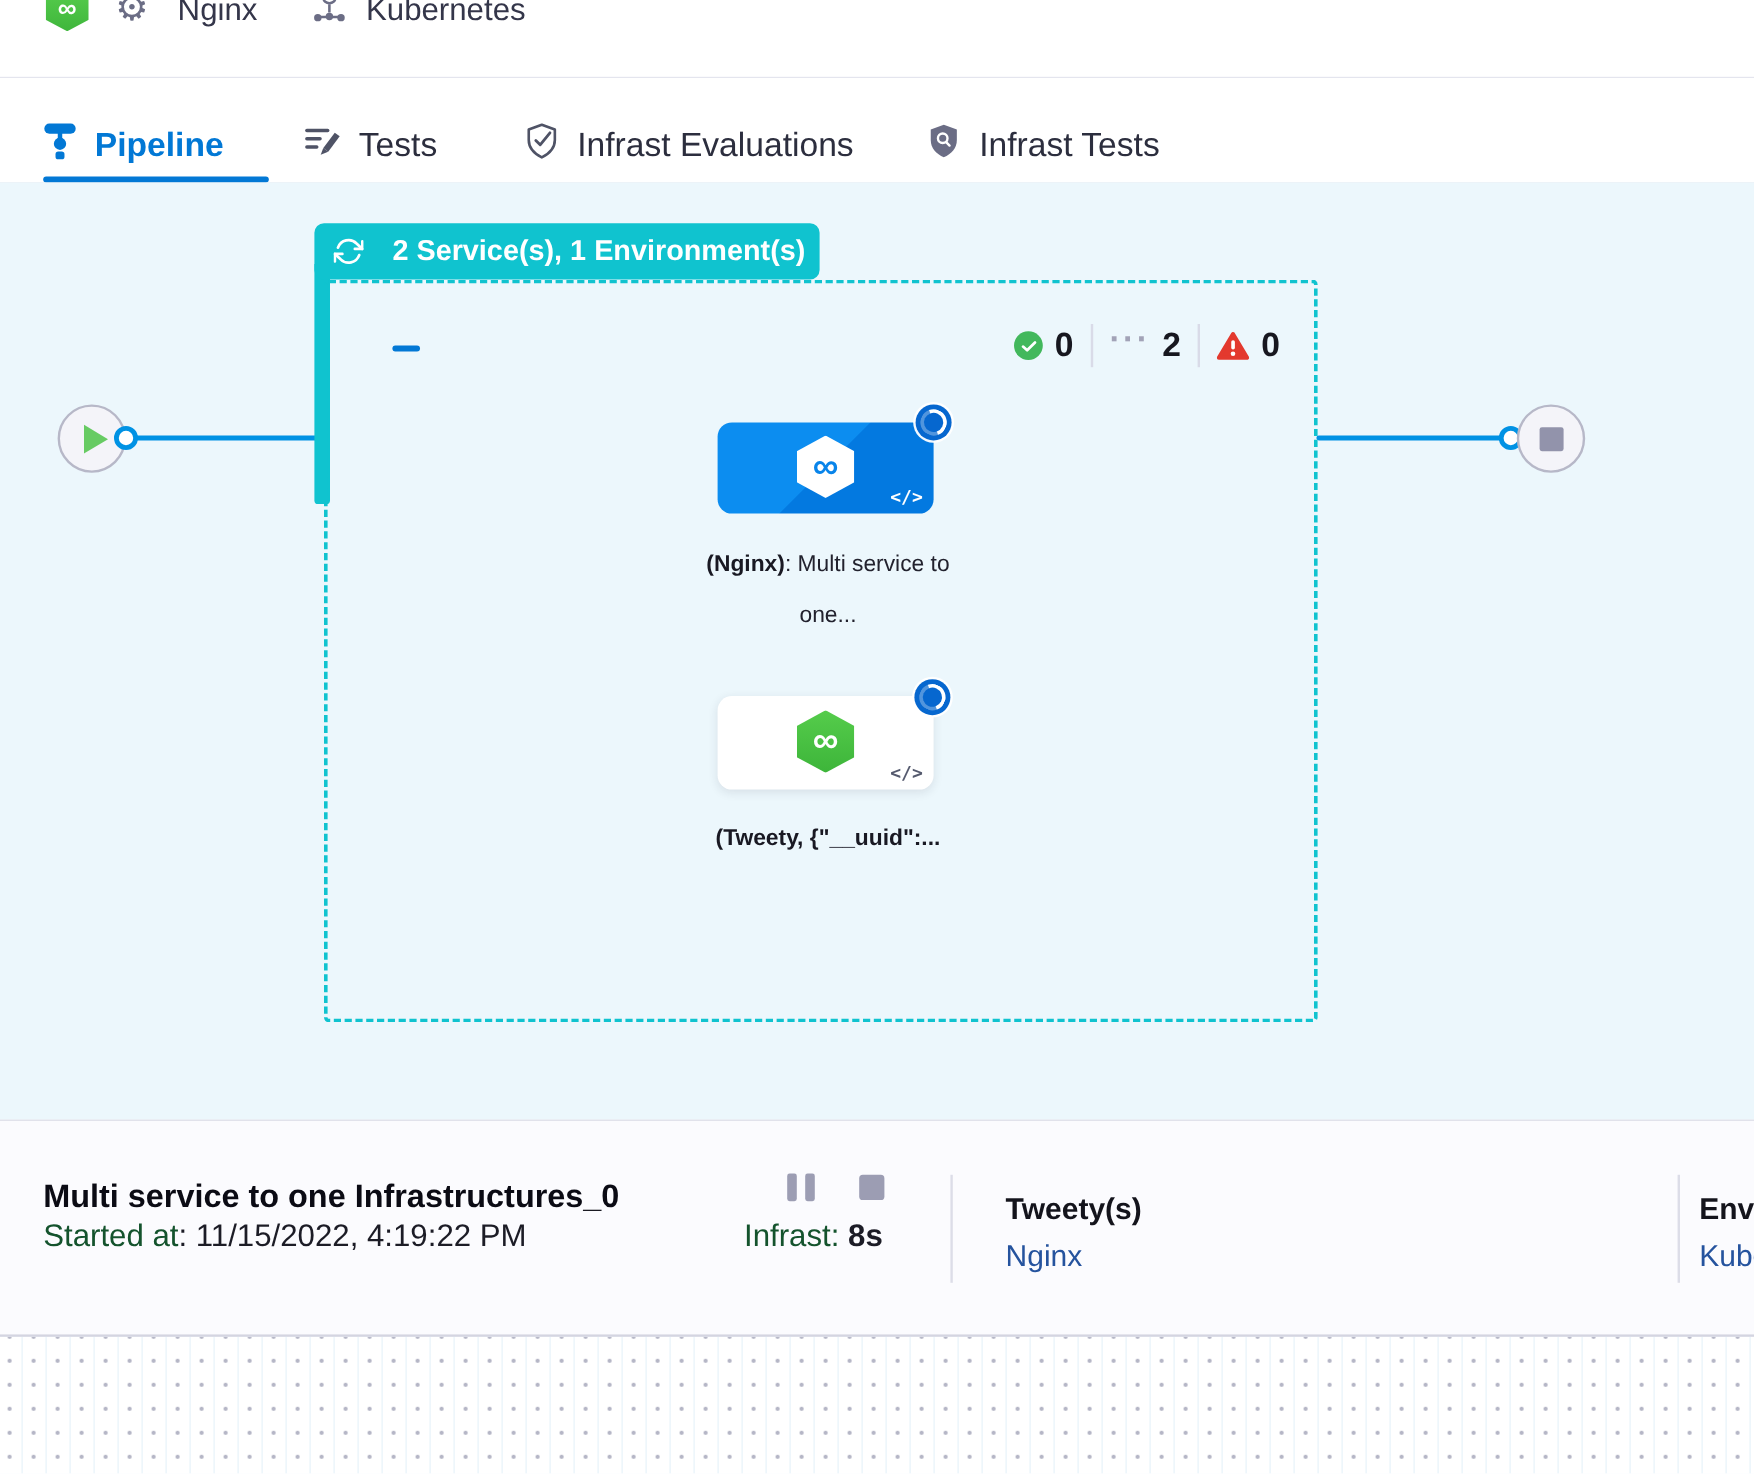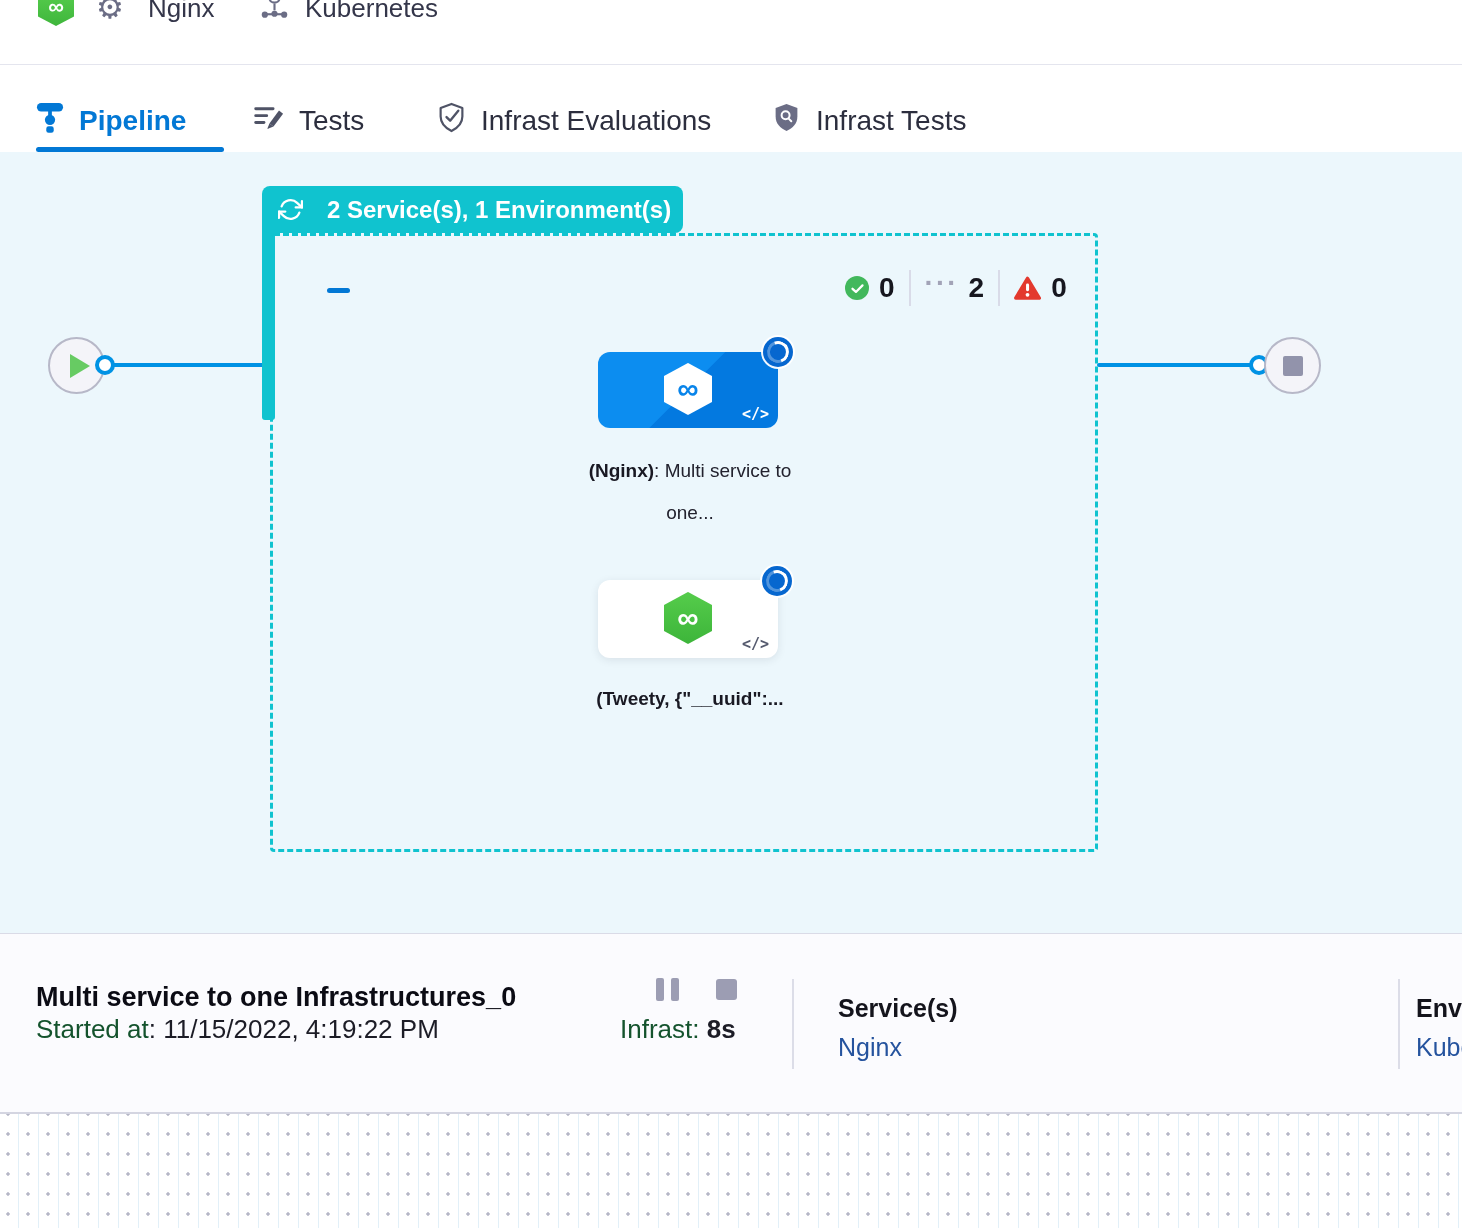--- a/index.html
+++ b/index.html
@@ -264,21 +264,21 @@
         <span></span>
         <span></span>
       </div>
     <div class="stopexec-btn"></div>
     <div class="f-row" style="left:620px;top:80px;">
       <span class="f-label">Infrast: </span><span style="font-weight:600;">8s</span>
     </div>
 
     <div class="f-div" style="left:792px;"></div>
     <div class="f-col" style="left:838px;">
-      <div class="col-label">Service(s)</div>
+      <div class="col-label">Tweety(s)</div>
       <div class="col-value">Nginx</div>
     </div>
 
     <div class="f-div" style="left:1398px;"></div>
     <div class="f-col" style="left:1416px;">
       <div class="col-label">Environment(s)</div>
       <div class="col-value">Kubernetes</div>
     </div>
   </div>
 

